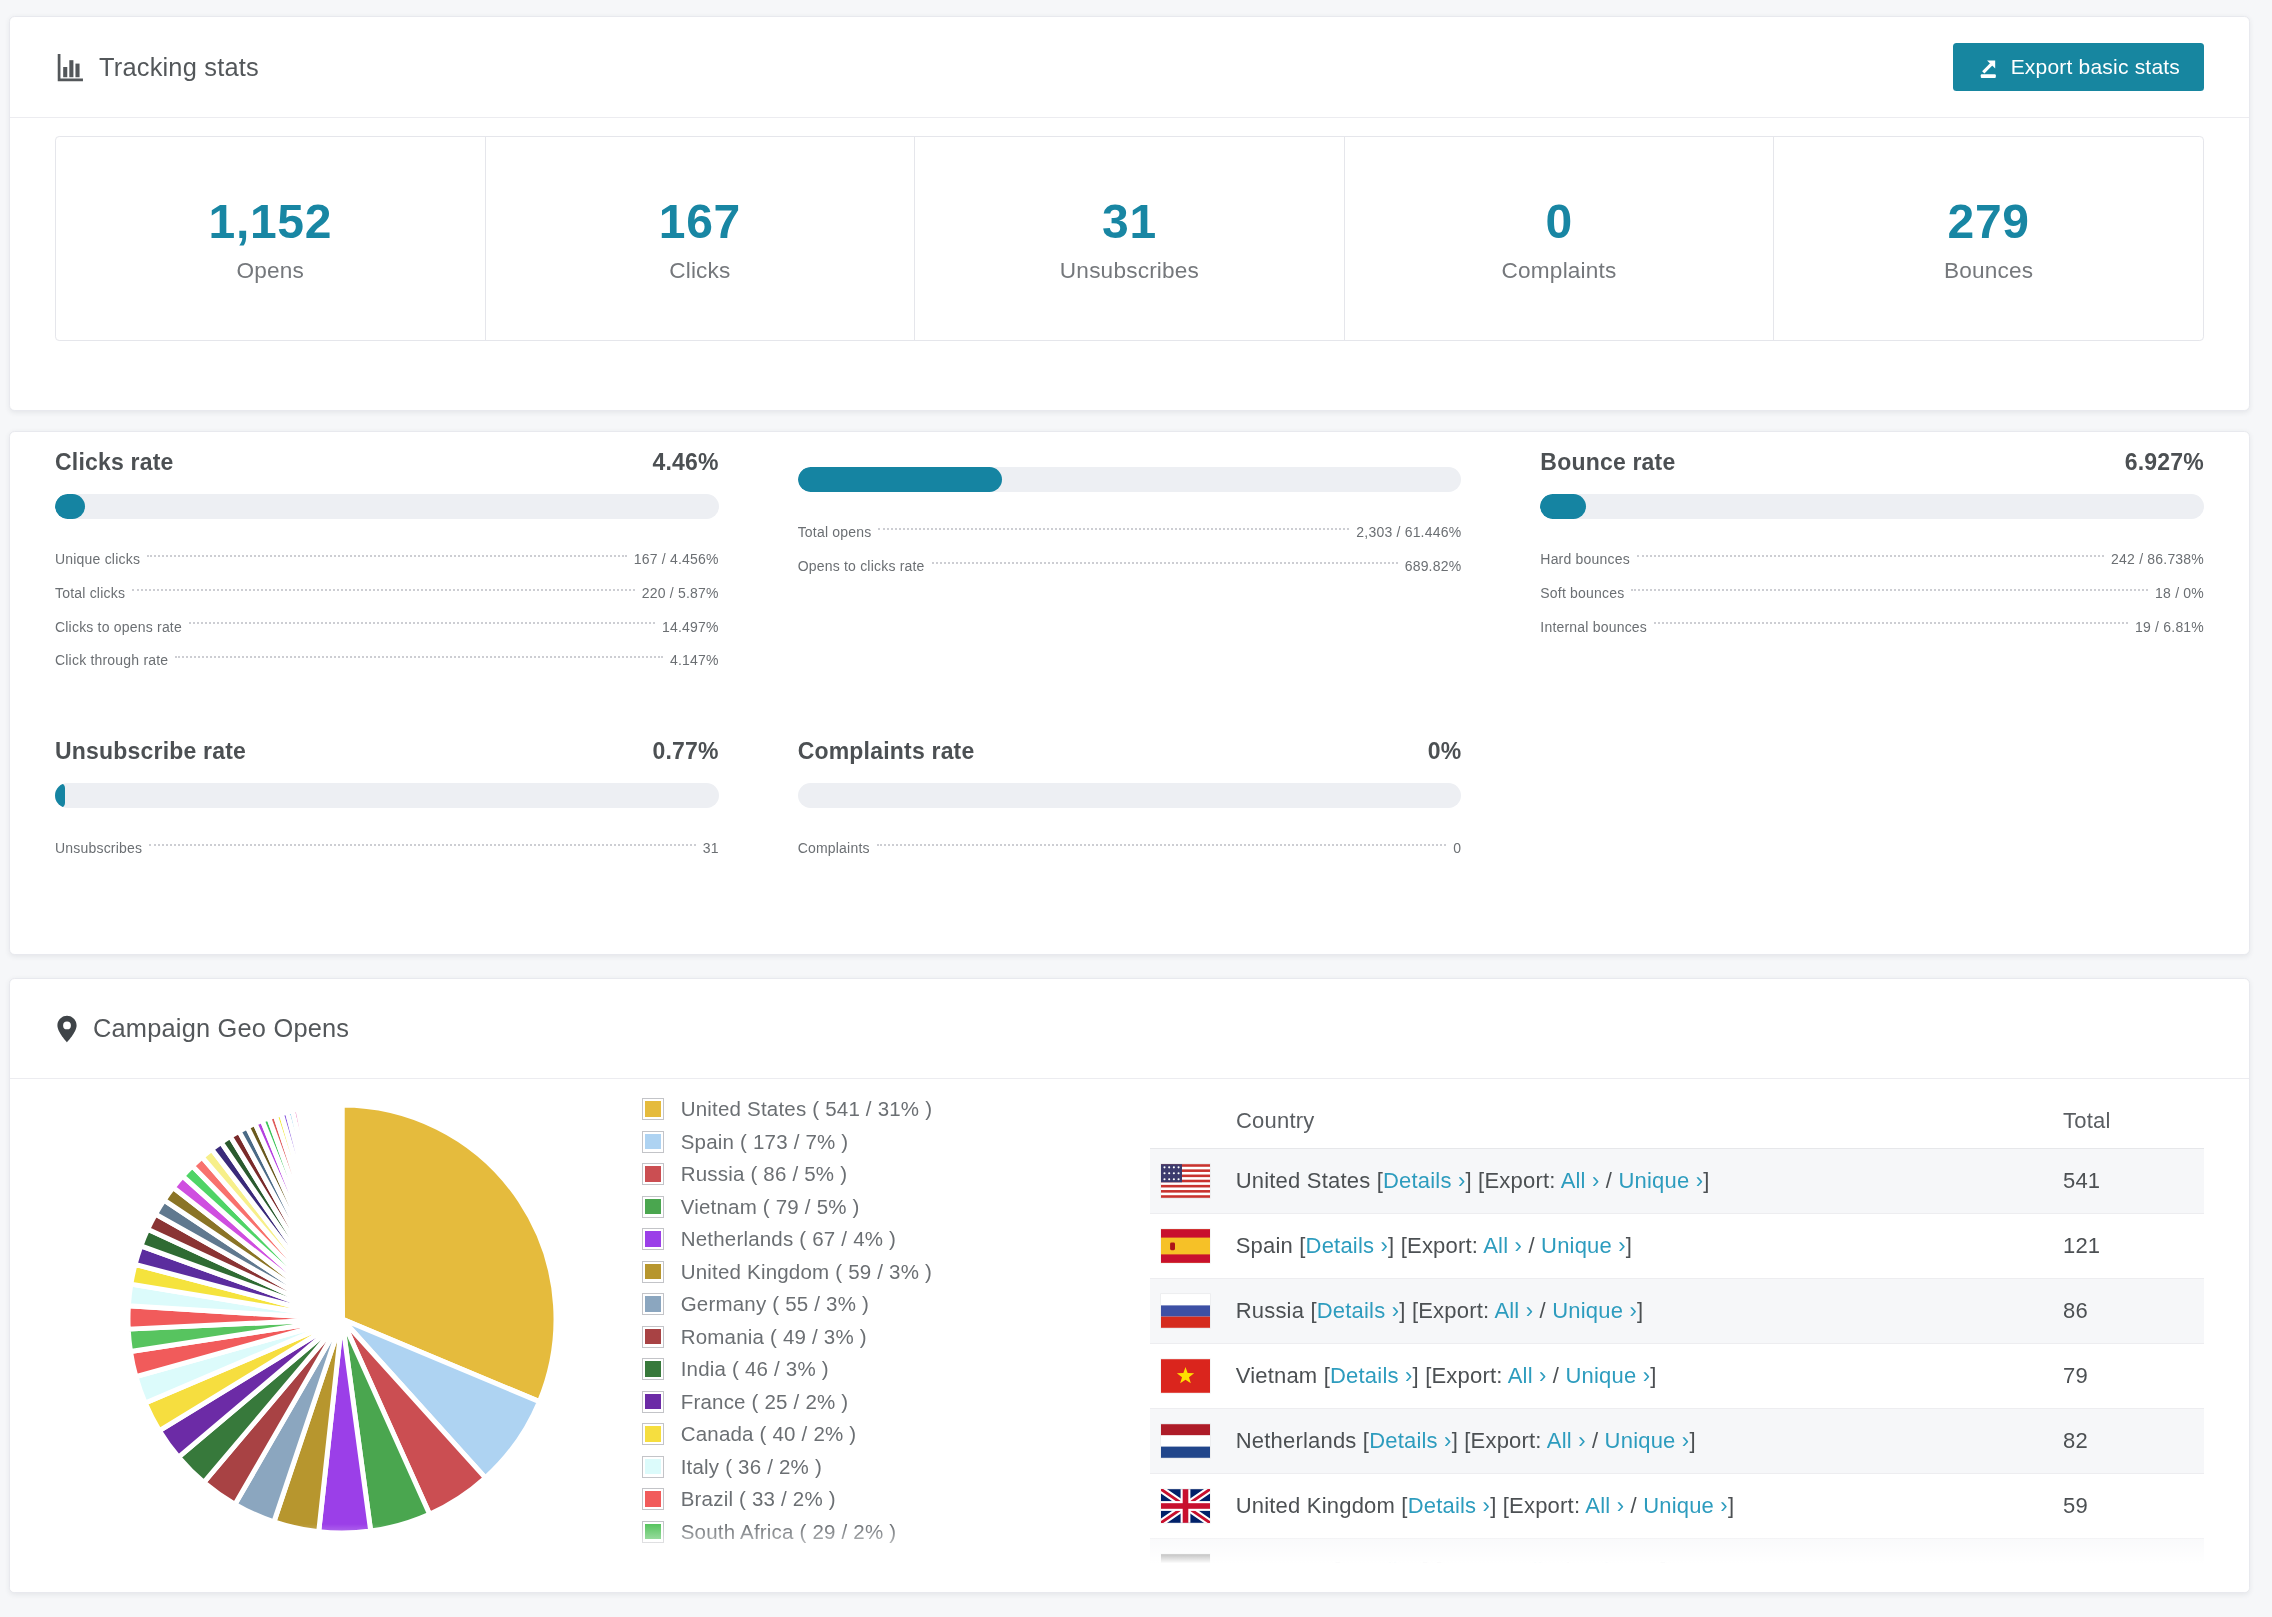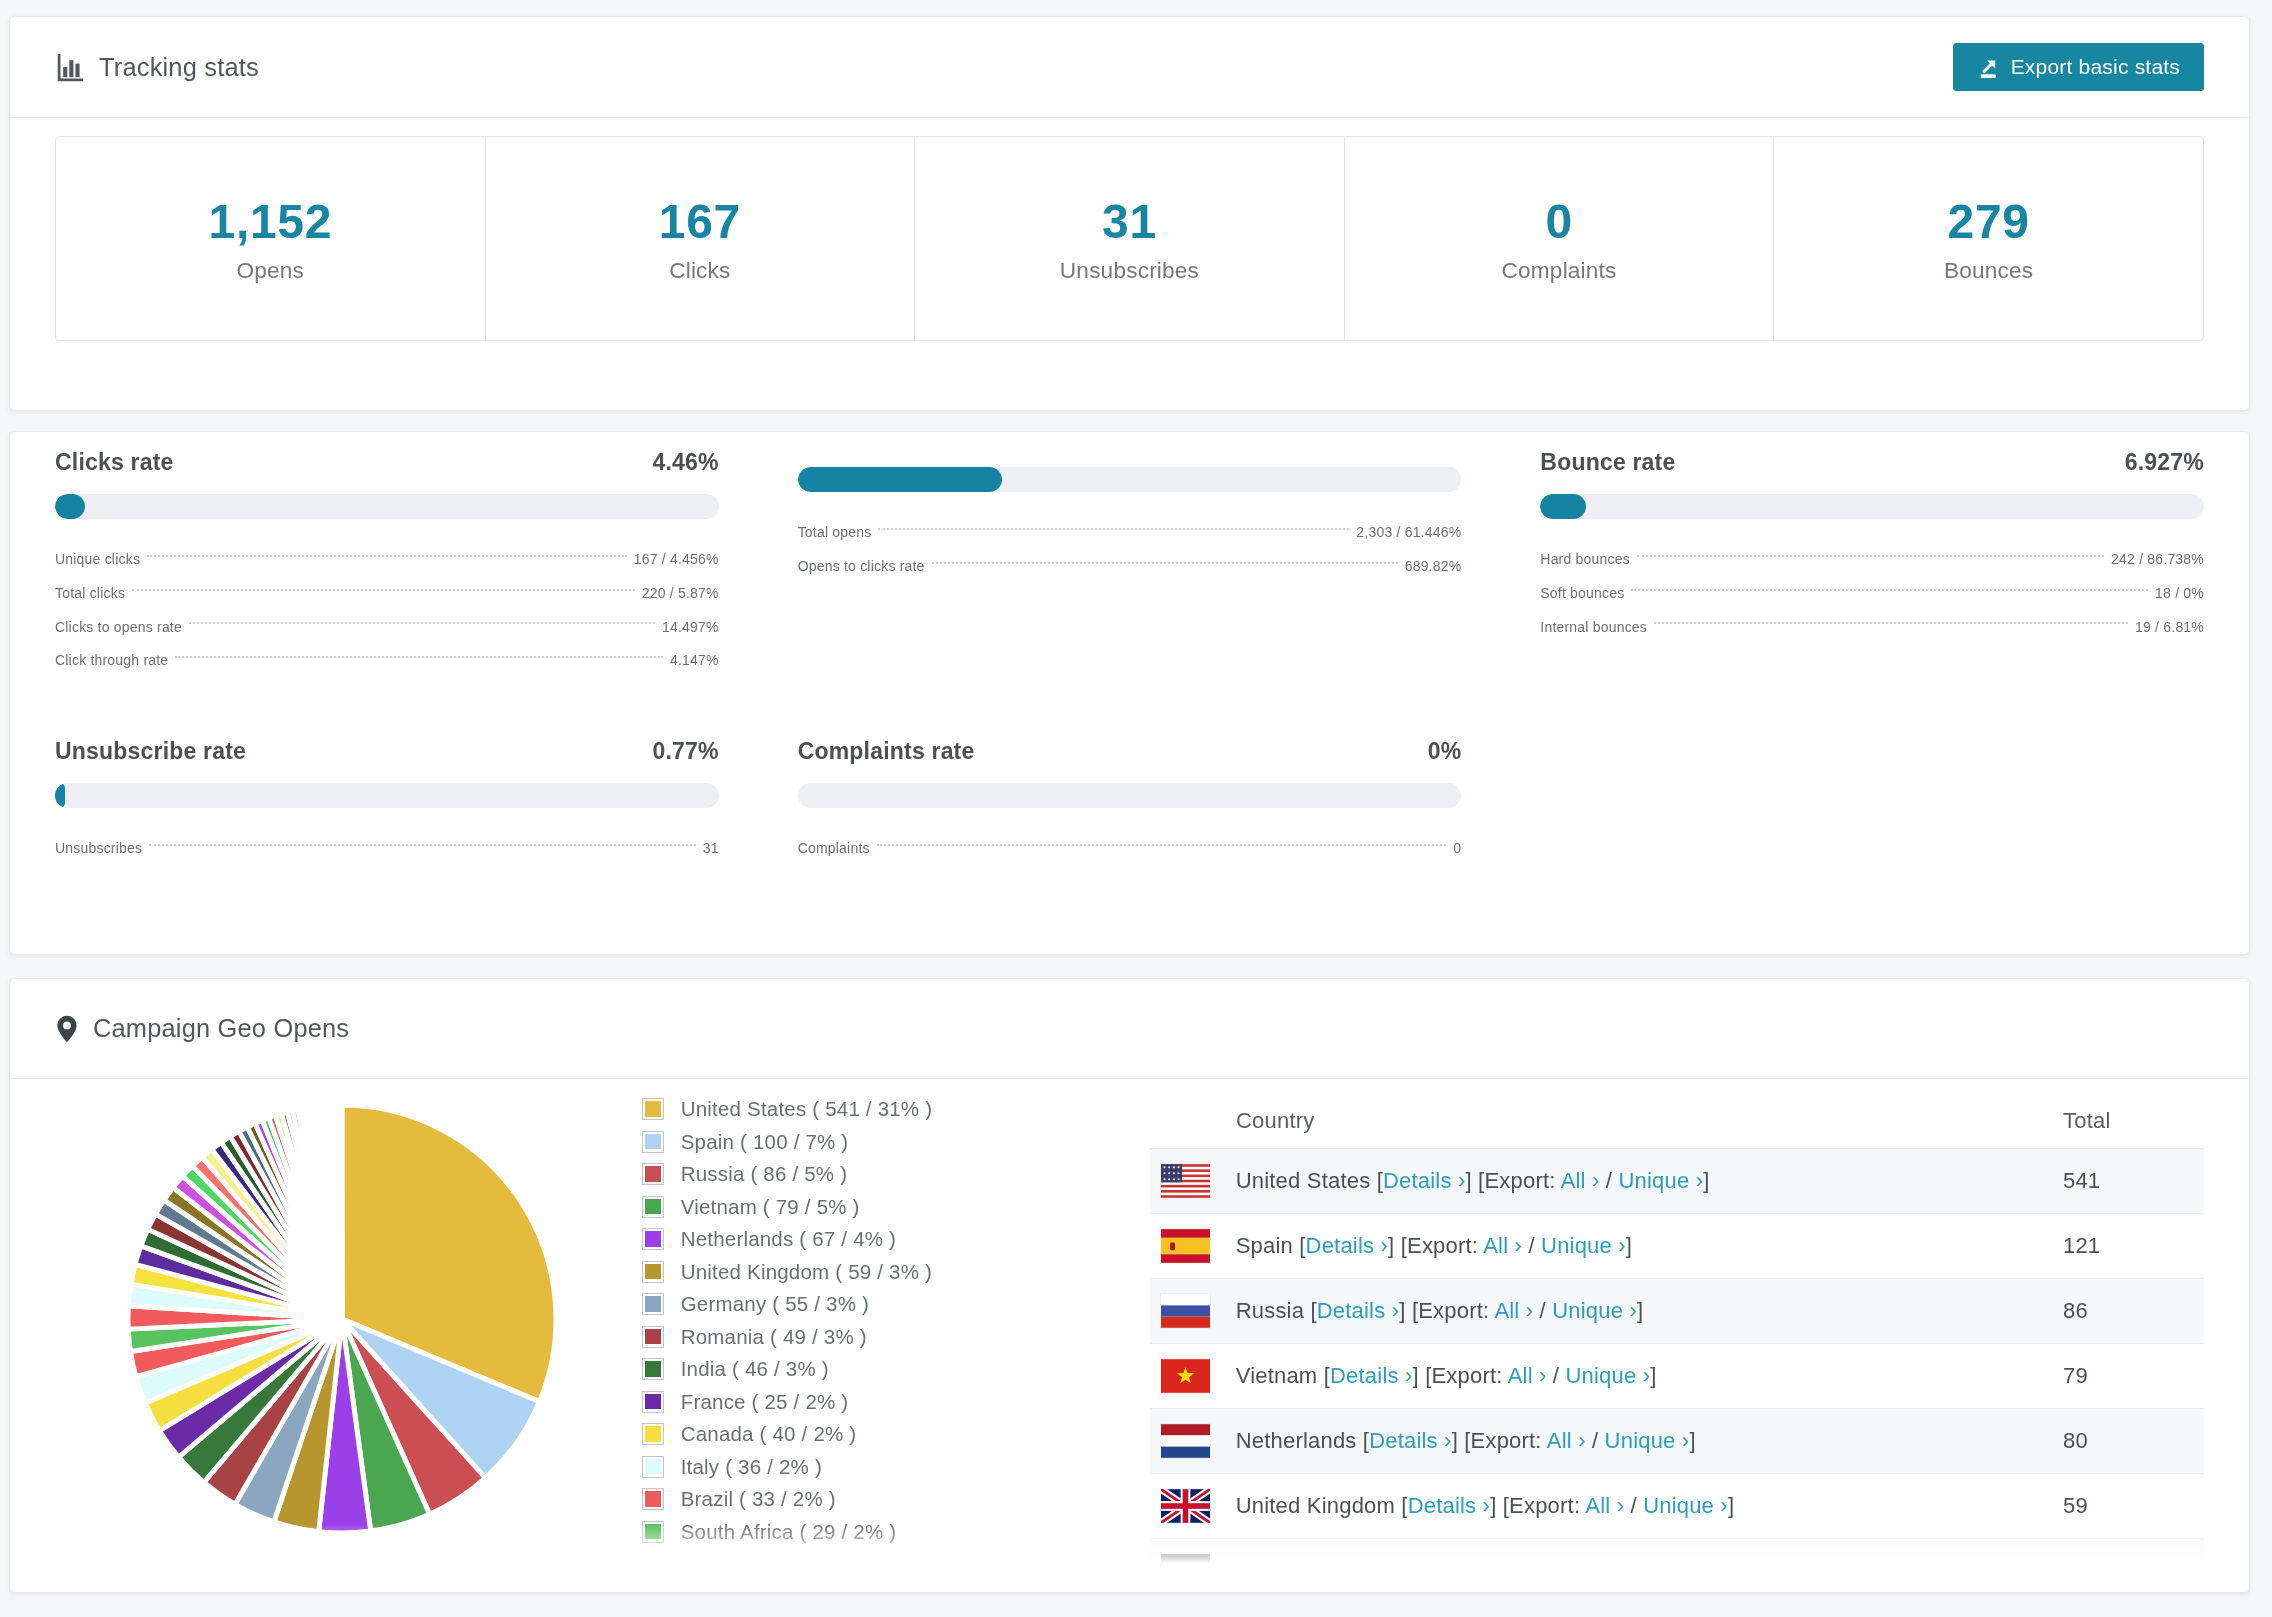--- a/index.html
+++ b/index.html
@@ -316,21 +316,21 @@
         <path d="M320,320 L317.80,17.01 A303,303 0 0 1 318.90,17.00 Z" fill="#e03f3f" stroke="#ffffff" stroke-width="7" stroke-linejoin="round"></path>
         <path d="M320,320 L318.90,17.00 A303,303 0 0 1 320.00,17.00 Z" fill="#66d9a8" stroke="#ffffff" stroke-width="7" stroke-linejoin="round"></path>
       </svg>
     <div class="geo-legend" id="geo-legend">
         <div class="legend-item">
           <span class="legend-swatch" style="background-color: rgb(229, 187, 61);"></span>
           <span class="legend-label">United States ( 541 / 31% )</span>
         </div>
         <div class="legend-item">
           <span class="legend-swatch" style="background-color: rgb(174, 211, 242);"></span>
-          <span class="legend-label">Spain ( 100 / 7% )</span>
+          <span class="legend-label">Spain ( 173 / 7% )</span>
         </div>
         <div class="legend-item">
           <span class="legend-swatch" style="background-color: rgb(203, 78, 82);"></span>
           <span class="legend-label">Russia ( 86 / 5% )</span>
         </div>
         <div class="legend-item">
           <span class="legend-swatch" style="background-color: rgb(74, 166, 79);"></span>
           <span class="legend-label">Vietnam ( 79 / 5% )</span>
         </div>
         <div class="legend-item">
@@ -444,21 +444,21 @@
           </div>
           <div class="t-row">
             <span class="t-flag">
               <svg viewBox="0 0 70 48">
                 <rect width="70" height="16" fill="#ae1c28"></rect>
                 <rect y="16" width="70" height="16" fill="#ffffff"></rect>
                 <rect y="32" width="70" height="16" fill="#21468b"></rect>
               </svg>
             </span>
             <span class="t-country"><span>Netherlands </span>[<span class="lnk">Details ›</span>] [Export: <span class="lnk">All ›</span> / <span class="lnk">Unique ›</span>]</span>
-            <span class="t-total">80</span>
+            <span class="t-total">82</span>
           </div>
           <div class="t-row">
             <span class="t-flag">
               <svg viewBox="0 0 70 48">
                 <rect width="70" height="48" fill="#012169"></rect>
                 <path d="M0,0 L70,48 M70,0 L0,48" stroke="#ffffff" stroke-width="10"></path>
                 <path d="M0,0 L70,48 M70,0 L0,48" stroke="#c8102e" stroke-width="4"></path>
                 <rect x="28" width="14" height="48" fill="#ffffff"></rect>
                 <rect y="17" width="70" height="14" fill="#ffffff"></rect>
                 <rect x="31" width="8" height="48" fill="#c8102e"></rect>

